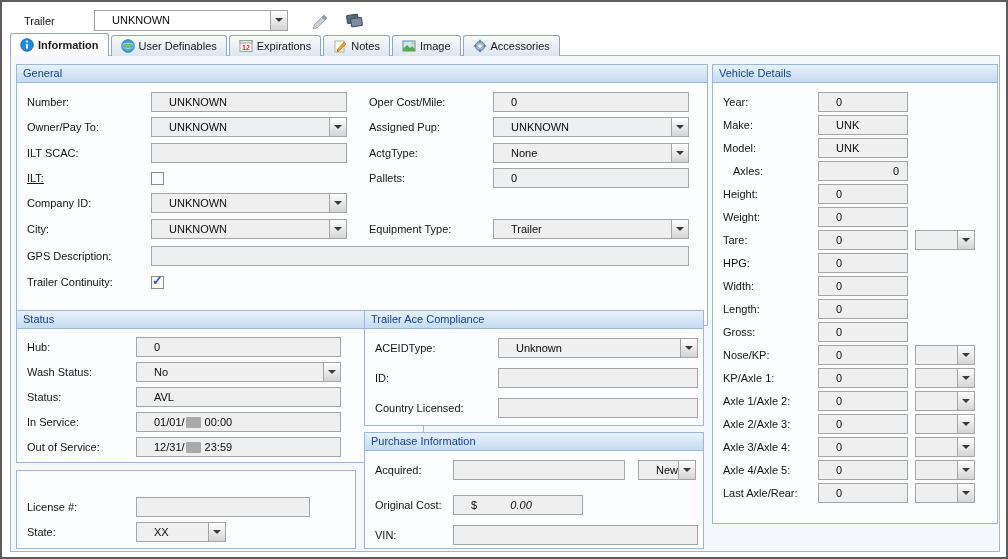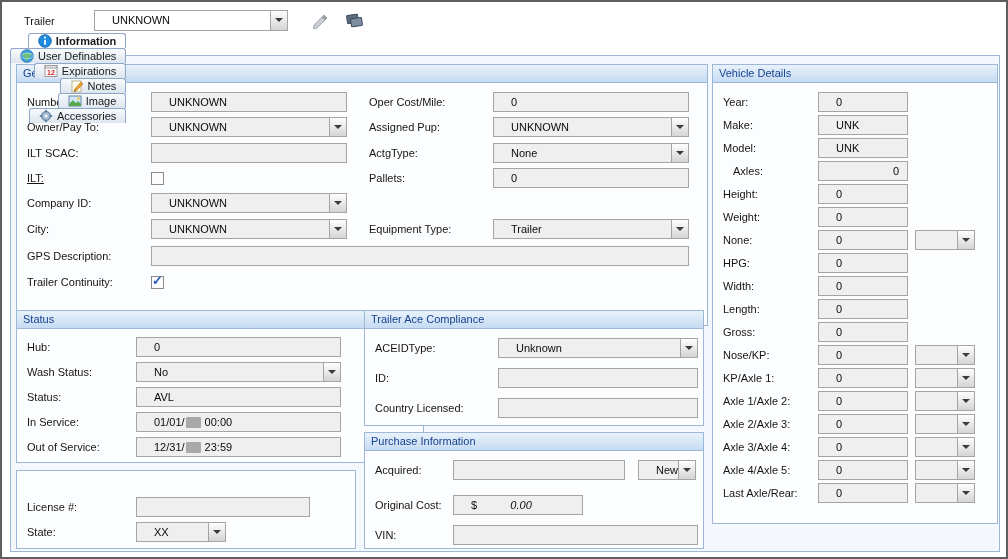--- a/index.html
+++ b/index.html
@@ -19,21 +19,21 @@
   .combo .arrow::after { content:""; position:absolute; left:4px; top:7px; width:0; height:0;
       border-left:4px solid transparent; border-right:4px solid transparent; border-top:4px solid #3a3a3a; }
 
   .cb { position:absolute; width:13px; height:13px; background:#fcfcfc; border:1px solid #8b8b8b; }
   .cb[data-checked="true"]::after { content:"✓"; position:absolute; left:0px; top:-4px; font-size:13px; font-weight:bold; color:#2f5bc4; }
 
   .panel { position:absolute; background:#fcfdfe; border:1px solid #9db8d6; }
   .panel-header { height:18px; background:linear-gradient(#e9f2fb,#c5dbf2); border-bottom:1px solid #9db8d6;
       color:#16418e; font-size:11px; line-height:17px; padding:0 6px; }
 
-  .tabs { position:absolute; left:8px; top:31px; height:23px; display:flex; align-items:flex-end; z-index:4;flex-direction:column; }
+  .tabs { position:absolute; left:8px; top:31px; height:23px; display:flex; align-items:flex-end; z-index:4; }
   .tab { display:flex; align-items:center; gap:4px; height:21px; padding:0 9px; margin-right:2px; font-size:11px; color:#1a1a1a;
       background:linear-gradient(#f9fbfd,#dce5ef); border:1px solid #8ea7c6; border-bottom:none; border-radius:3px 3px 0 0; cursor:default; }
   .tab.active { height:23px; background:#ffffff; font-weight:bold; position:relative; z-index:6; }
   .tab svg { display:block; }
 
   .tab-page { position:absolute; left:8px; top:53px; width:990px; height:497px; background:#f4f8fc; border:1px solid #9db8d6; z-index:1; }
 
   .redact { display:inline-block; width:15px; height:11px; background:#a9a9a9; border-radius:1px; margin:0 1px; }
   .ml3 { margin-left:3px; }
 
@@ -266,21 +266,21 @@
 
     <div class="lbl" style="left:20px; top:96px;">Axles:</div>
     <div class="tb right" style="left:105px; top:96px; width:90px;">0</div>
 
     <div class="lbl" style="left:10px; top:119px;">Height:</div>
     <div class="tb" style="left:105px; top:119px; width:90px;">0</div>
 
     <div class="lbl" style="left:10px; top:142px;">Weight:</div>
     <div class="tb" style="left:105px; top:142px; width:90px;">0</div>
 
-    <div class="lbl" style="left:10px; top:165px;">None:</div>
+    <div class="lbl" style="left:10px; top:165px;">Tare:</div>
     <div class="tb" style="left:105px; top:165px; width:90px;">0</div>
     <div class="tb combo" style="left:202px; top:165px; width:60px;">
       <span class="arrow"></span>
     </div>
 
     <div class="lbl" style="left:10px; top:188px;">HPG:</div>
     <div class="tb" style="left:105px; top:188px; width:90px;">0</div>
 
     <div class="lbl" style="left:10px; top:211px;">Width:</div>
     <div class="tb" style="left:105px; top:211px; width:90px;">0</div>

